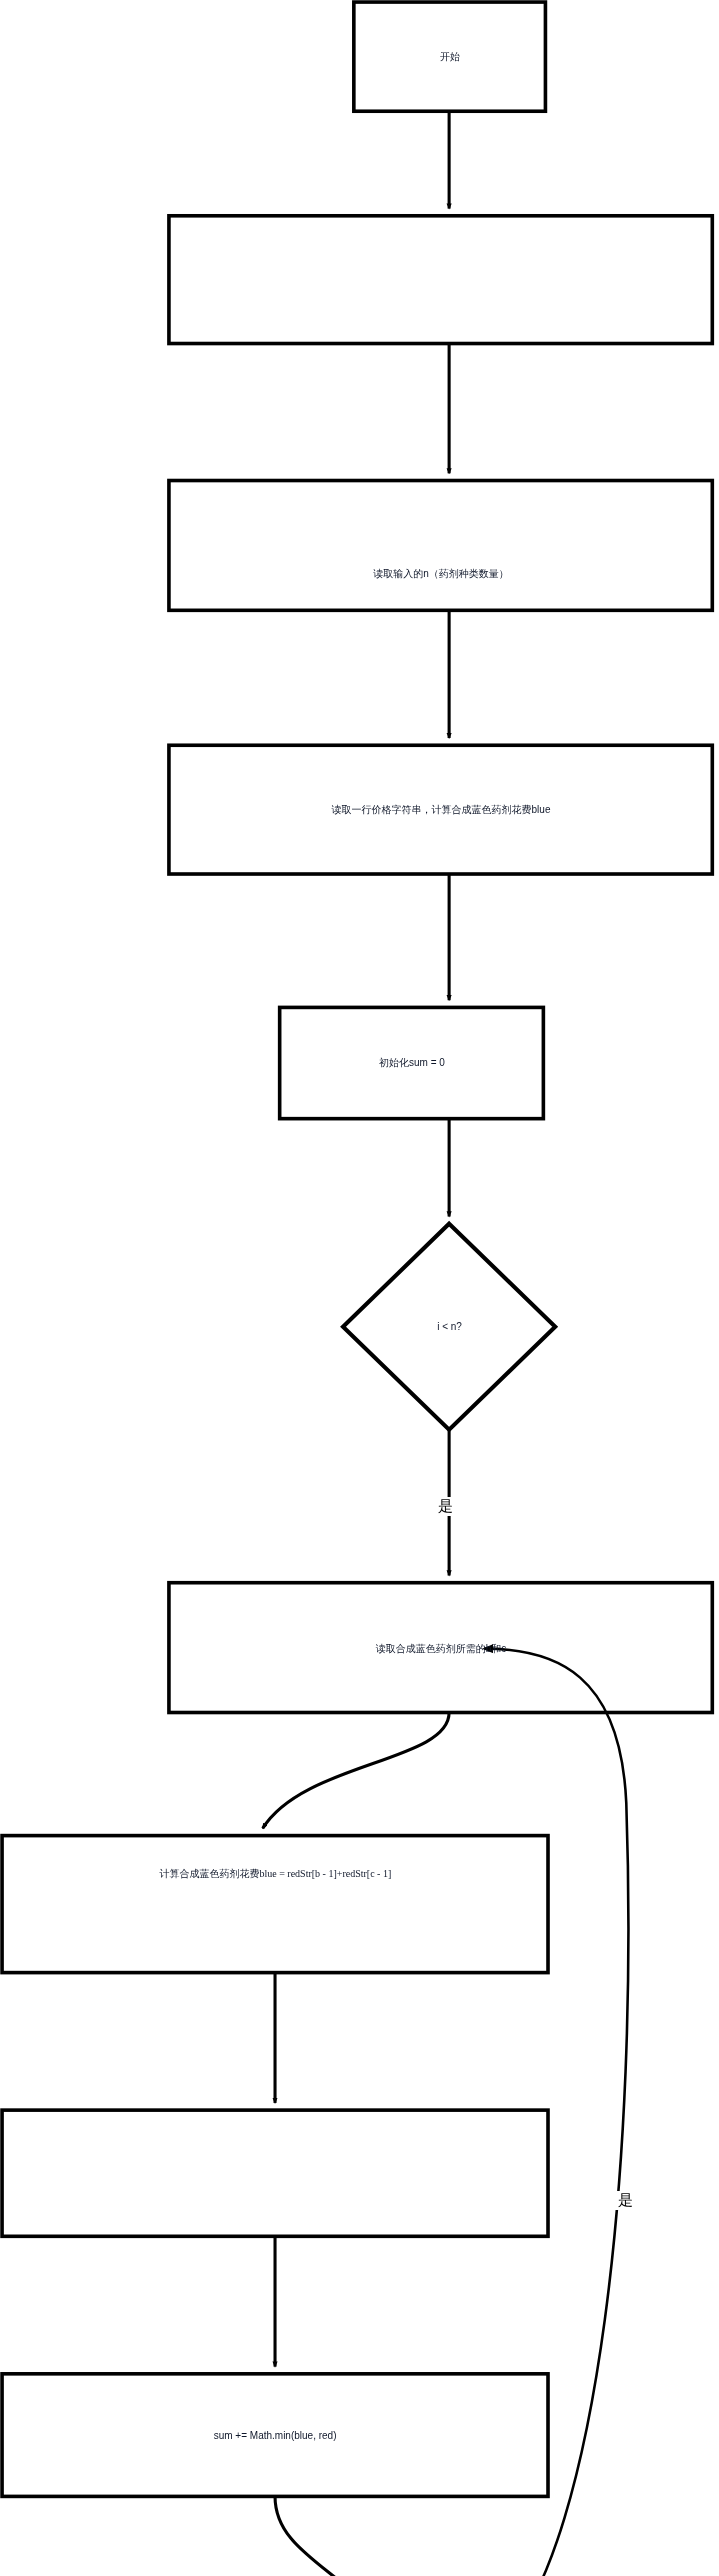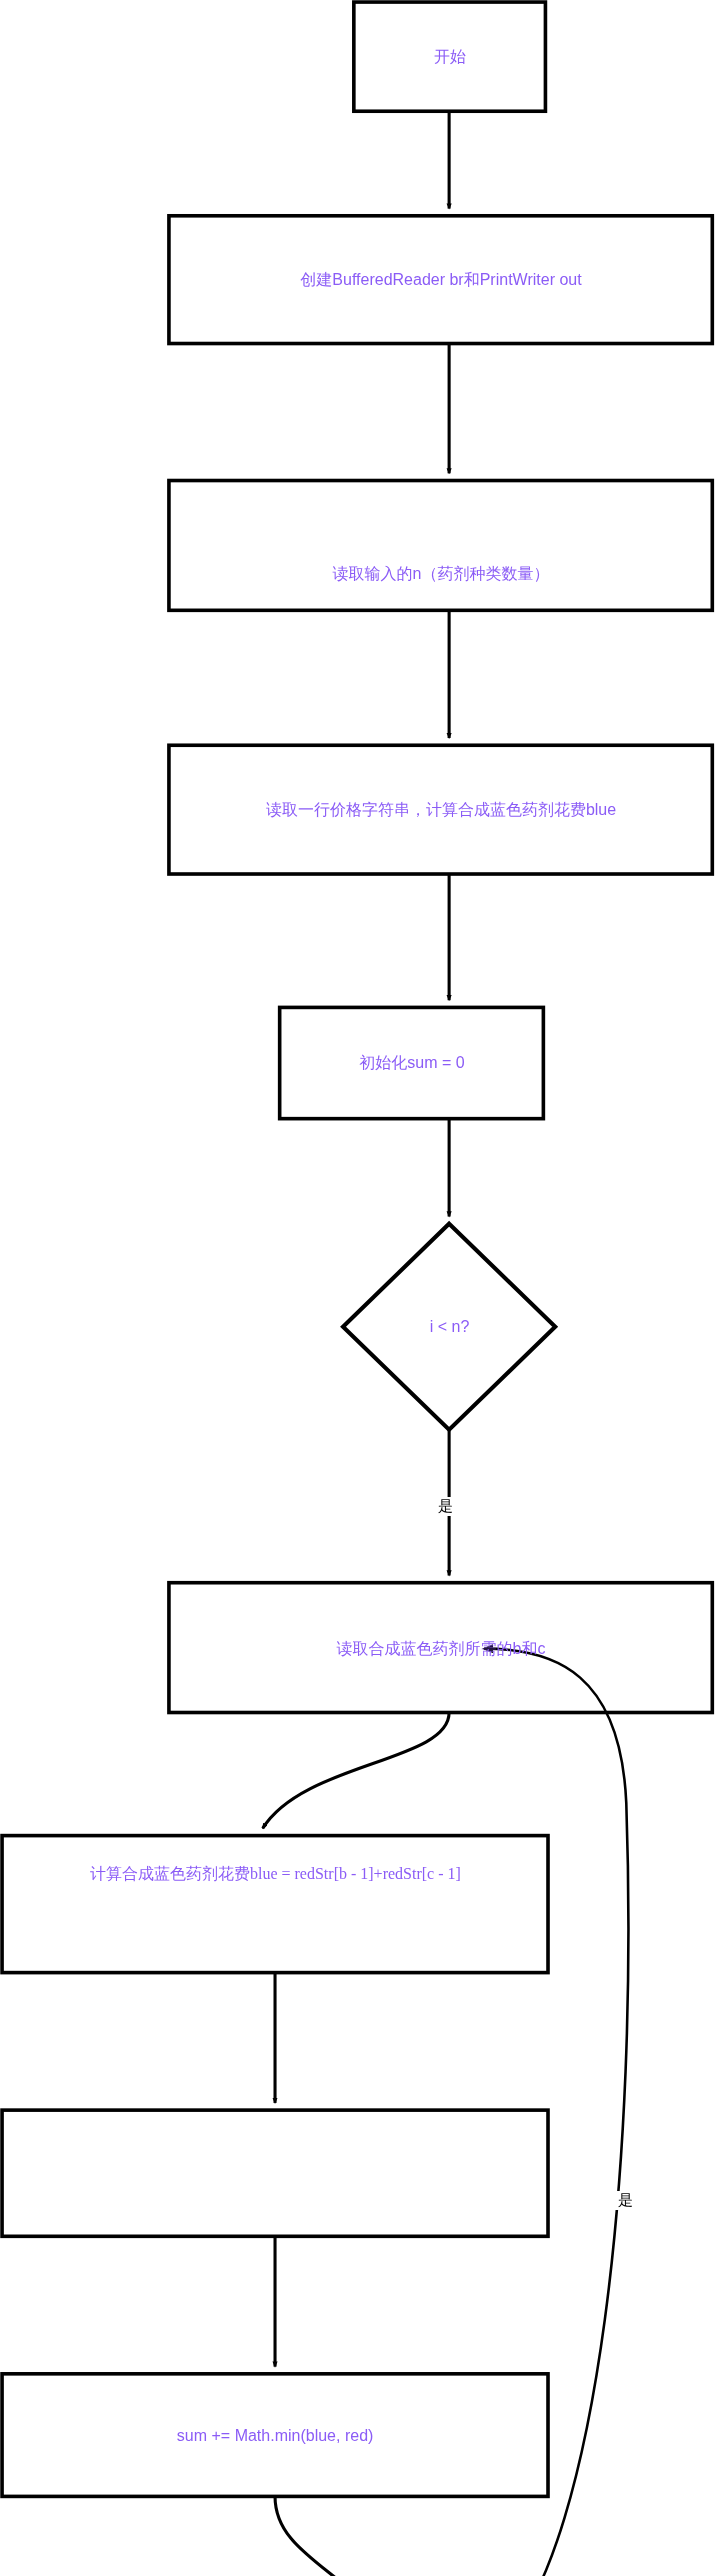--- a/index.html
+++ b/index.html
@@ -23,22 +23,22 @@
     top: 0;
     width: 719px;
     height: 3493px;
   }
   .node-label {
     position: absolute;
     display: flex;
     align-items: center;
     justify-content: center;
     text-align: center;
-    color: #8b5cf6;
-    font-size: 16px;
+    color: #0f172a;
+    font-size: 10px;
     line-height: 23px;
     font-family: "Liberation Sans", "DejaVu Sans", sans-serif;
     pointer-events: none;
     white-space: pre-wrap;
     padding: 0 6.2px;
     box-sizing: border-box;
   }
   .edge-label {
     position: absolute;
     color: #000000;
@@ -117,21 +117,20 @@
 
     <line x1="872" y1="5430" x2="872" y2="5714" stroke="#000000" stroke-width="6" marker-end="url(#arrowhead)"></line>
 
     <line x1="872" y1="5940" x2="872" y2="6149" stroke="#000000" stroke-width="6" marker-end="url(#arrowhead)"></line>
 
     <line x1="872" y1="6413" x2="872" y2="6479" stroke="#000000" stroke-width="6" marker-end="url(#arrowhead)"></line>
   </svg>
 
   <div class="node-label" style="left:354px; top:1.5px; width:192px; height:109px;">开始</div>
 
-  <div class="node-label" style="left:169px; top:215px; width:544px; height:128px;">创建BufferedReader br和PrintWriter out</div>
 
   <div class="node-label" style="left:169px; top:508px; width:544px; height:130px;">读取输入的n（药剂种类数量）</div>
 
   <div class="node-label" style="left:169px; top:745px; width:544px; height:129px;">读取一行价格字符串，计算合成蓝色药剂花费blue</div>
 
   <div class="node-label" style="left:280px; top:1007px; width:264px; height:111px;">初始化sum = 0</div>
 
   <div class="node-label" style="left:169px; top:1583px; width:544px; height:130px;">读取合成蓝色药剂所需的b和c</div>
 
   <div class="node-label" style="left:372px; top:1285px; width:155px; height:82px;">i &lt; n?</div>

